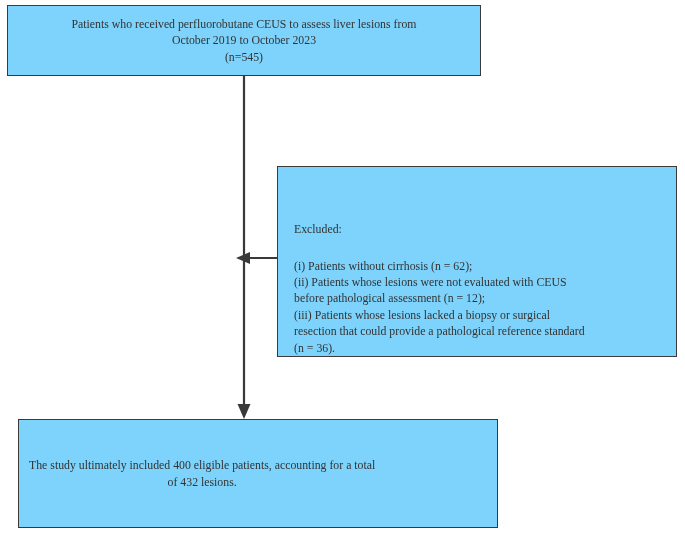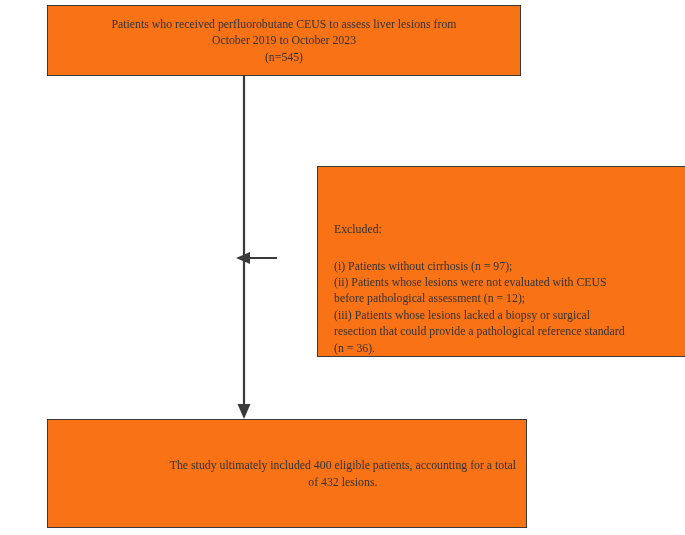--- a/index.html
+++ b/index.html
@@ -21,50 +21,49 @@
     left: 0;
     top: 0;
     width: 685px;
     height: 535px;
   }
 
   .node-box {
     position: absolute;
     box-sizing: border-box;
     border: 1.6px solid #3a3a3a;
-    background: #f97316;
+    background: #7dd3fc;
     display: flex;
     flex-direction: column;
     justify-content: center;
-    margin-left: 40px;
   }
 
   #box-enrolled {
     left: 7px;
     top: 5px;
     width: 474px;
     height: 71px;
     align-items: center;
   }
 
   #box-excluded {
     left: 277px;
     top: 166px;
     width: 400px;
     height: 191px;
     justify-content: flex-end;
     padding: 22px 0 0 16px;
   }
 
   #box-included {
-    left: 7px;
+    left: 18px;
     top: 419px;
     width: 480px;
     height: 109px;
-    align-items: flex-end;
+    align-items: flex-start;
   }
 
   .box-text {
     font-size: 11.8px;
     line-height: 16.4px;
     color: #333333;
     white-space: pre-line;
   }
 
   .centered-text {
@@ -98,21 +97,21 @@
 <div id="flowchart">
 
   <div class="node-box" id="box-enrolled">
     <div class="box-text centered-text">Patients who received perfluorobutane CEUS to assess liver lesions from
 October 2019 to October 2023
 (n=545)</div>
   </div>
 
   <div class="node-box" id="box-excluded">
     <div class="excluded-heading">Excluded:</div>
-    <div class="box-text left-text">(i) Patients without cirrhosis (n = 97);
+    <div class="box-text left-text">(i) Patients without cirrhosis (n = 62);
 (ii) Patients whose lesions were not evaluated with CEUS
 before pathological assessment (n = 12);
 (iii) Patients whose lesions lacked a biopsy or surgical
 resection that could provide a pathological reference standard
 (n = 36).</div>
   </div>
 
   <div class="node-box" id="box-included">
     <div class="box-text centered-text">The study ultimately included 400 eligible patients, accounting for a total
 of 432 lesions.</div>

